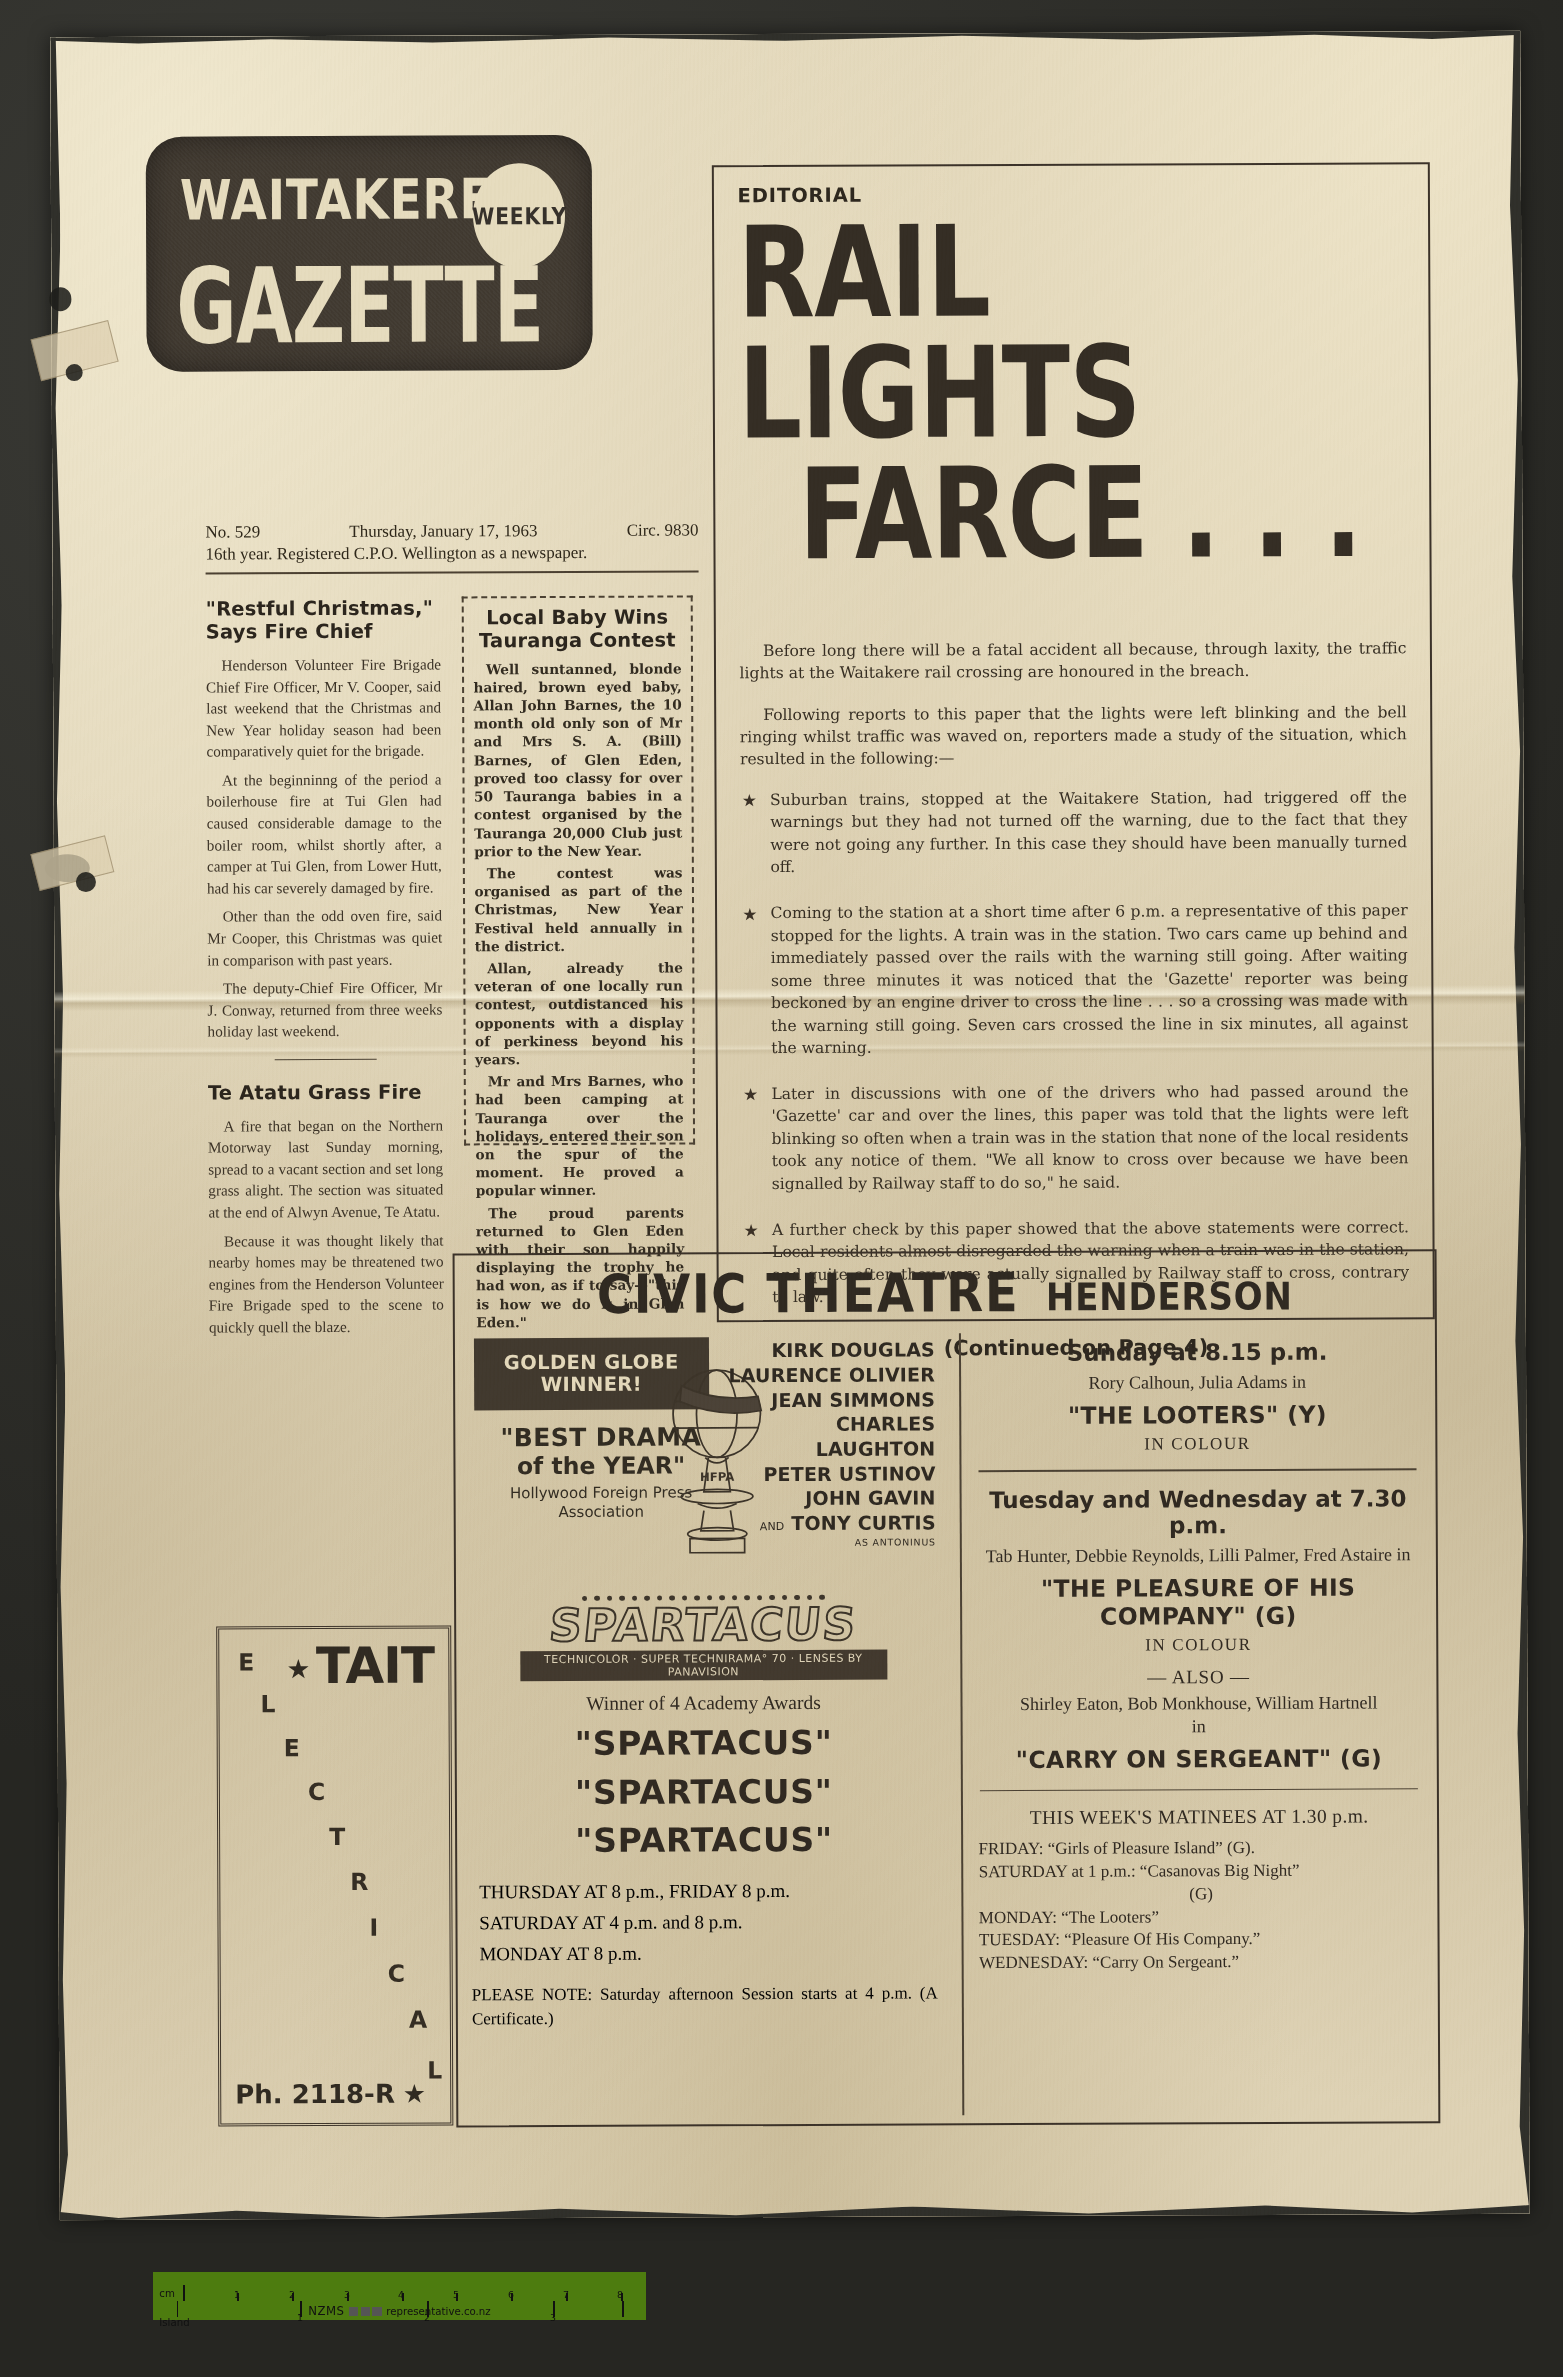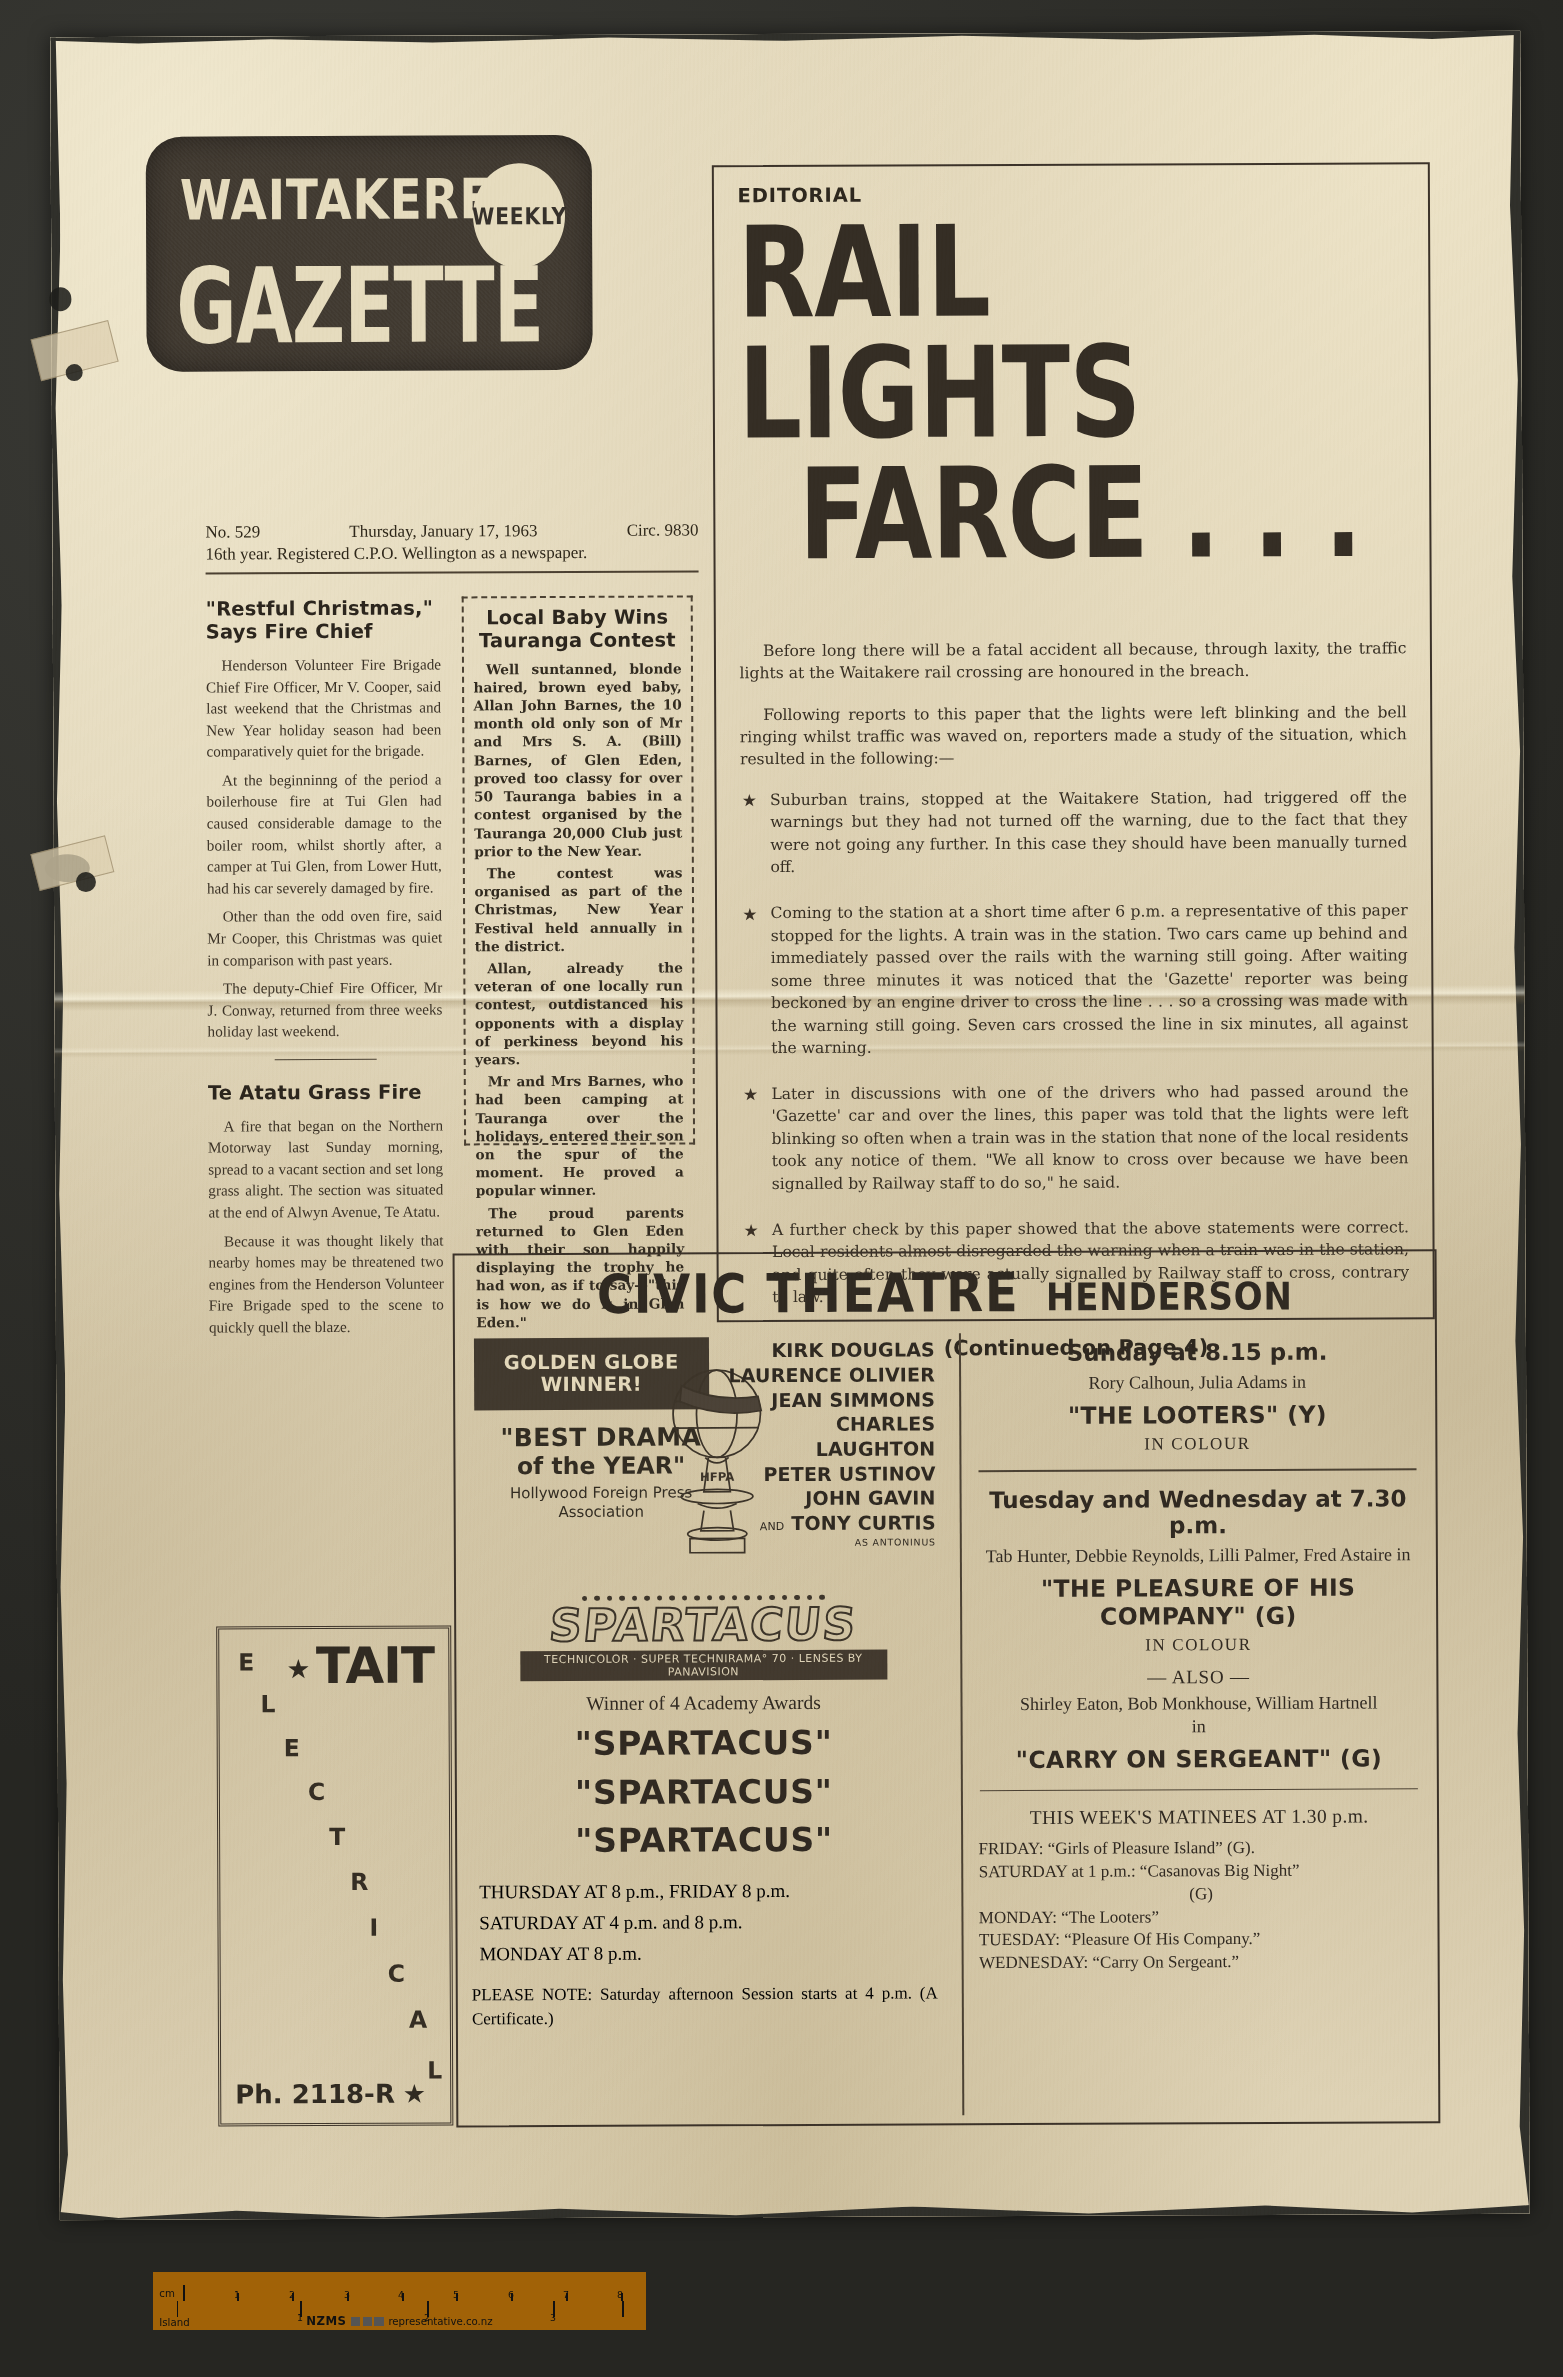--- a/index.html
+++ b/index.html
@@ -185,32 +185,32 @@
   .sess-title{font-family:"DejaVu Sans",sans-serif;font-weight:bold;font-size:23.5px;margin-top:7px;letter-spacing:0.4px;}
   .sess-colour{font-family:"Liberation Serif",serif;font-size:17px;letter-spacing:1.6px;margin-top:4.7px;}
   .sess-rule{height:1.6px;background:#4a4032;margin:15.6px 4.7px;}
   .also{font-family:"Liberation Serif",serif;font-size:19px;letter-spacing:0.8px;margin:11px 0 4.7px 0;}
   .mat-head{font-family:"Liberation Serif",serif;font-size:19.5px;margin-top:4.7px;letter-spacing:0.4px;}
   .mat-list{font-family:"Liberation Serif",serif;font-size:17px;text-align:left;
     margin-top:9.4px;line-height:1.34;padding-left:3.1px;}
   .mat-list .ctr{text-align:center;}
 
   
-  #ruler{position:absolute;left:153px;top:2272px;width:493px;height:58px;background:#a16207;}
+  #ruler{position:absolute;left:153px;top:2272px;width:493px;height:48px;background:#4d7c0f;}
   .ruler-row{position:relative;height:29px;}
   .ruler-row .lab{position:absolute;left:6.3px;bottom:1.6px;font-family:"DejaVu Sans",sans-serif;
     font-size:10.2px;color:#111;}
   .tick{position:absolute;bottom:0;width:1.6px;background:#111;}
   .tick.major{height:15.6px;}
   .tick.minor{height:7.8px;}
   .tnum{position:absolute;bottom:0.8px;font-family:"DejaVu Sans",sans-serif;font-size:9.4px;color:#111;}
   #ruler-foot{position:absolute;left:0;bottom:1.6px;width:100%;text-align:center;
     font-family:"DejaVu Sans",sans-serif;font-size:10.2px;color:#111;
     display:flex;align-items:center;justify-content:center;gap:4.7px;}
-  #ruler-foot .nzms{font-weight:bold;font-size:11.7px;letter-spacing:0.4px;}
+  #ruler-foot .nzms{font-weight:normal;font-size:11.7px;letter-spacing:0.4px;}
   #ruler-foot .sq{display:inline-flex;gap:2.3px;}
   #ruler-foot .sq i{width:9.4px;height:9.4px;background:#555;display:block;}
 </style>
 </head>
 <body>
 
 <div class="backdrop"></div>
 
 <div class="sheet">
 

